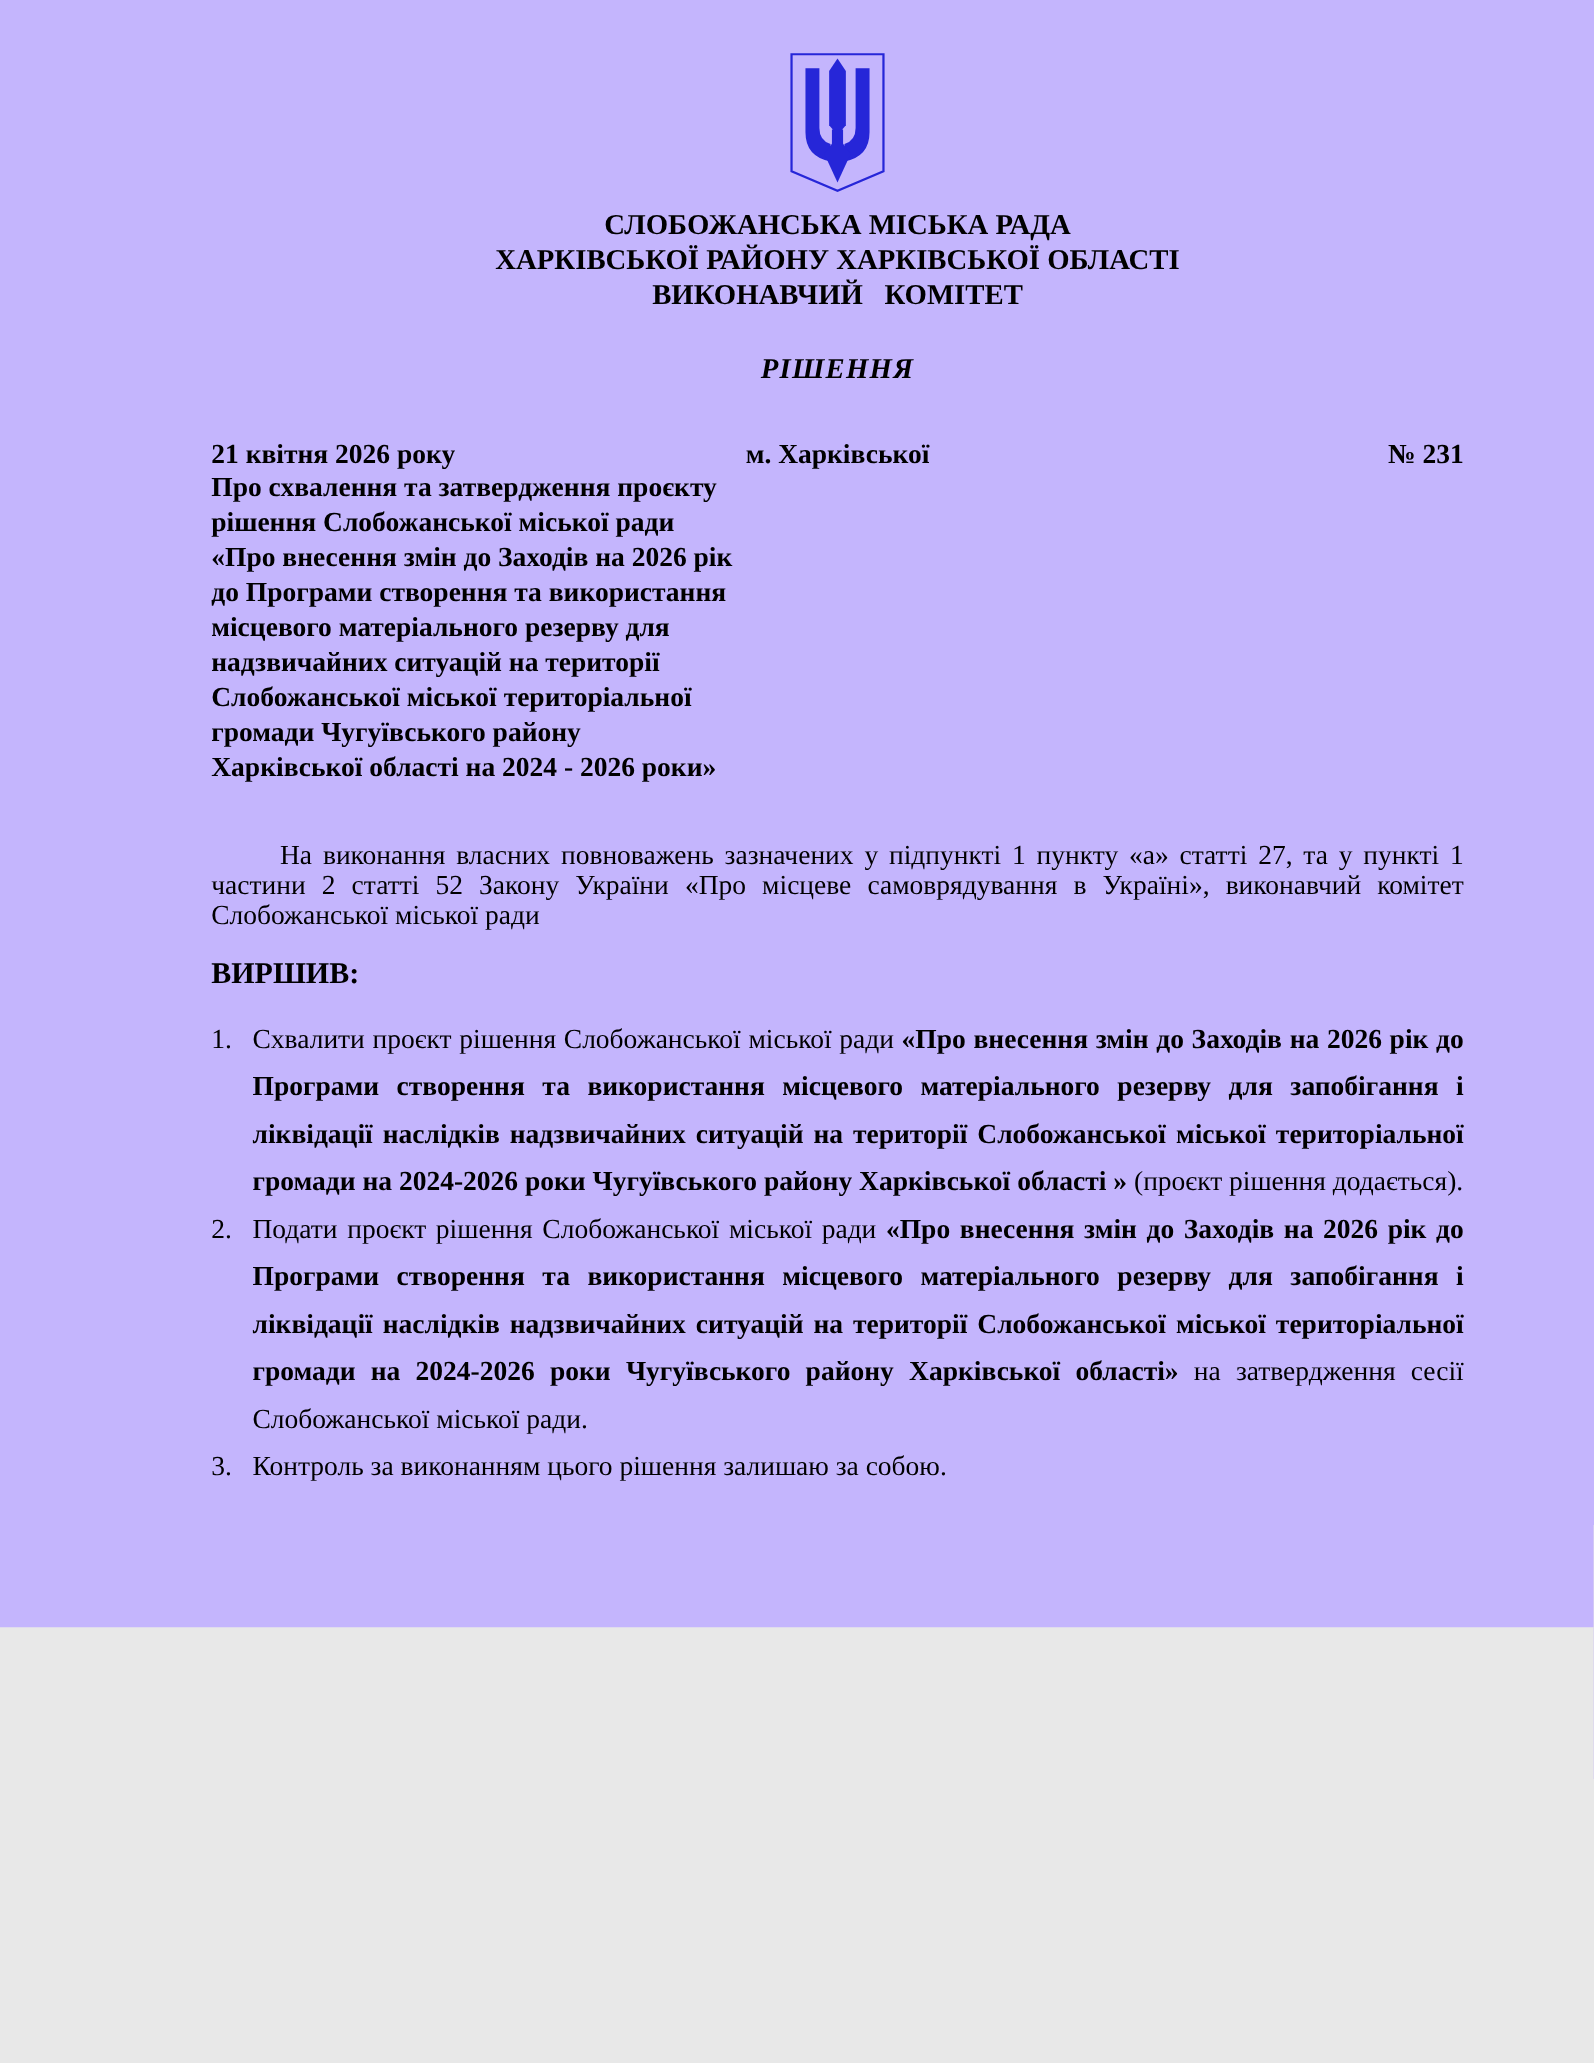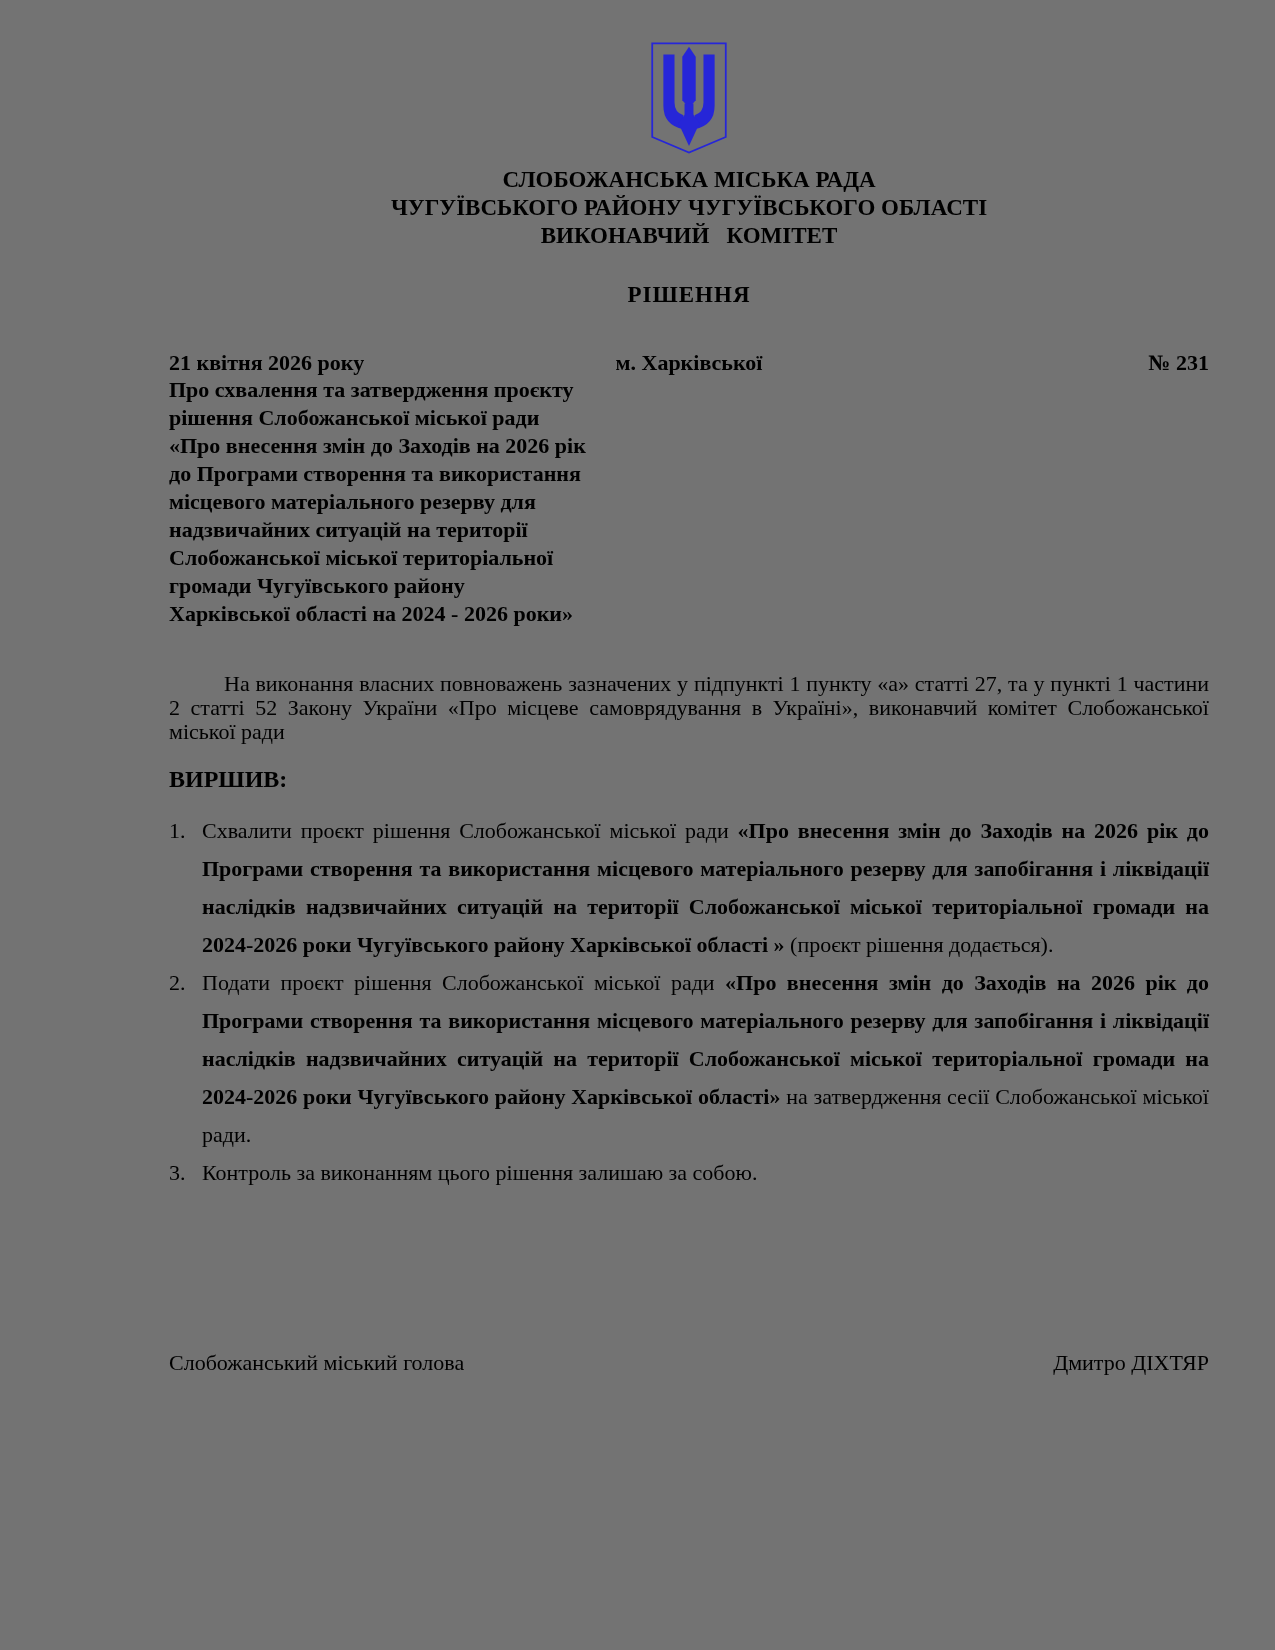--- a/index.html
+++ b/index.html
@@ -1,25 +1,25 @@
 <!DOCTYPE html>
 <html><head>
 <meta charset="utf-8">
 <style>
   * { margin: 0; padding: 0; box-sizing: border-box; }
   html, body { background: #e8e8e8; }
   .page {
     position: relative;
     width: 1275px;
-    height: 1650px;
+    height: 1302px;
     margin: 0 auto;
-    background: #737373;
+    background: #c4b5fd;
     font-family: "Liberation Serif", "DejaVu Serif", serif;
     color: #000000;
-    padding: 42px 66px 0 169px;
+    padding: 42px 104px 0 169px;
     overflow: hidden;
   }
   .emblem-wrap {
     text-align: center;
     height: 116px;
   }
   .emblem-wrap svg { display: inline-block; }
   .hdr {
     text-align: center;
     font-weight: bold;
@@ -27,20 +27,21 @@
     line-height: 28px;
     margin-top: 8px;
   }
   .hdr .pre { white-space: pre; }
   .doc-type {
     text-align: center;
     font-weight: bold;
     font-size: 23px;
     margin-top: 32px;
     letter-spacing: 1px;
+    font-style: italic;
   }
   .meta-row {
     display: grid;
     grid-template-columns: 1fr auto 1fr;
     margin-top: 42px;
     font-weight: bold;
     font-size: 22px;
   }
   .meta-row .left  { justify-self: start; }
   .meta-row .mid   { justify-self: center; }
@@ -101,21 +102,21 @@
           <path d="M58 11 H48 V54 Q48 63 40 65.5 L40 78 Q58 74.5 58 57 Z"></path>
           <rect x="31" y="55" width="8" height="14"></rect>
           <path d="M35 60 L44.5 72.5 L35 93 L25.5 72.5 Z"></path>
         </g>
       </svg>
     </span>
   </div>
 
   <div class="hdr">
     <div>СЛОБОЖАНСЬКА МІСЬКА РАДА</div>
-    <div>ЧУГУЇВСЬКОГО РАЙОНУ ЧУГУЇВСЬКОГО ОБЛАСТІ</div>
+    <div>ХАРКІВСЬКОЇ РАЙОНУ ХАРКІВСЬКОЇ ОБЛАСТІ</div>
     <div class="pre">ВИКОНАВЧИЙ   КОМІТЕТ</div>
   </div>
 
   <div class="doc-type">РІШЕННЯ</div>
 
   <div class="meta-row">
     <span class="left">21 квітня 2026 року</span>
     <span class="mid">м. Харківської</span>
     <span class="right">№ 231</span>
   </div>

